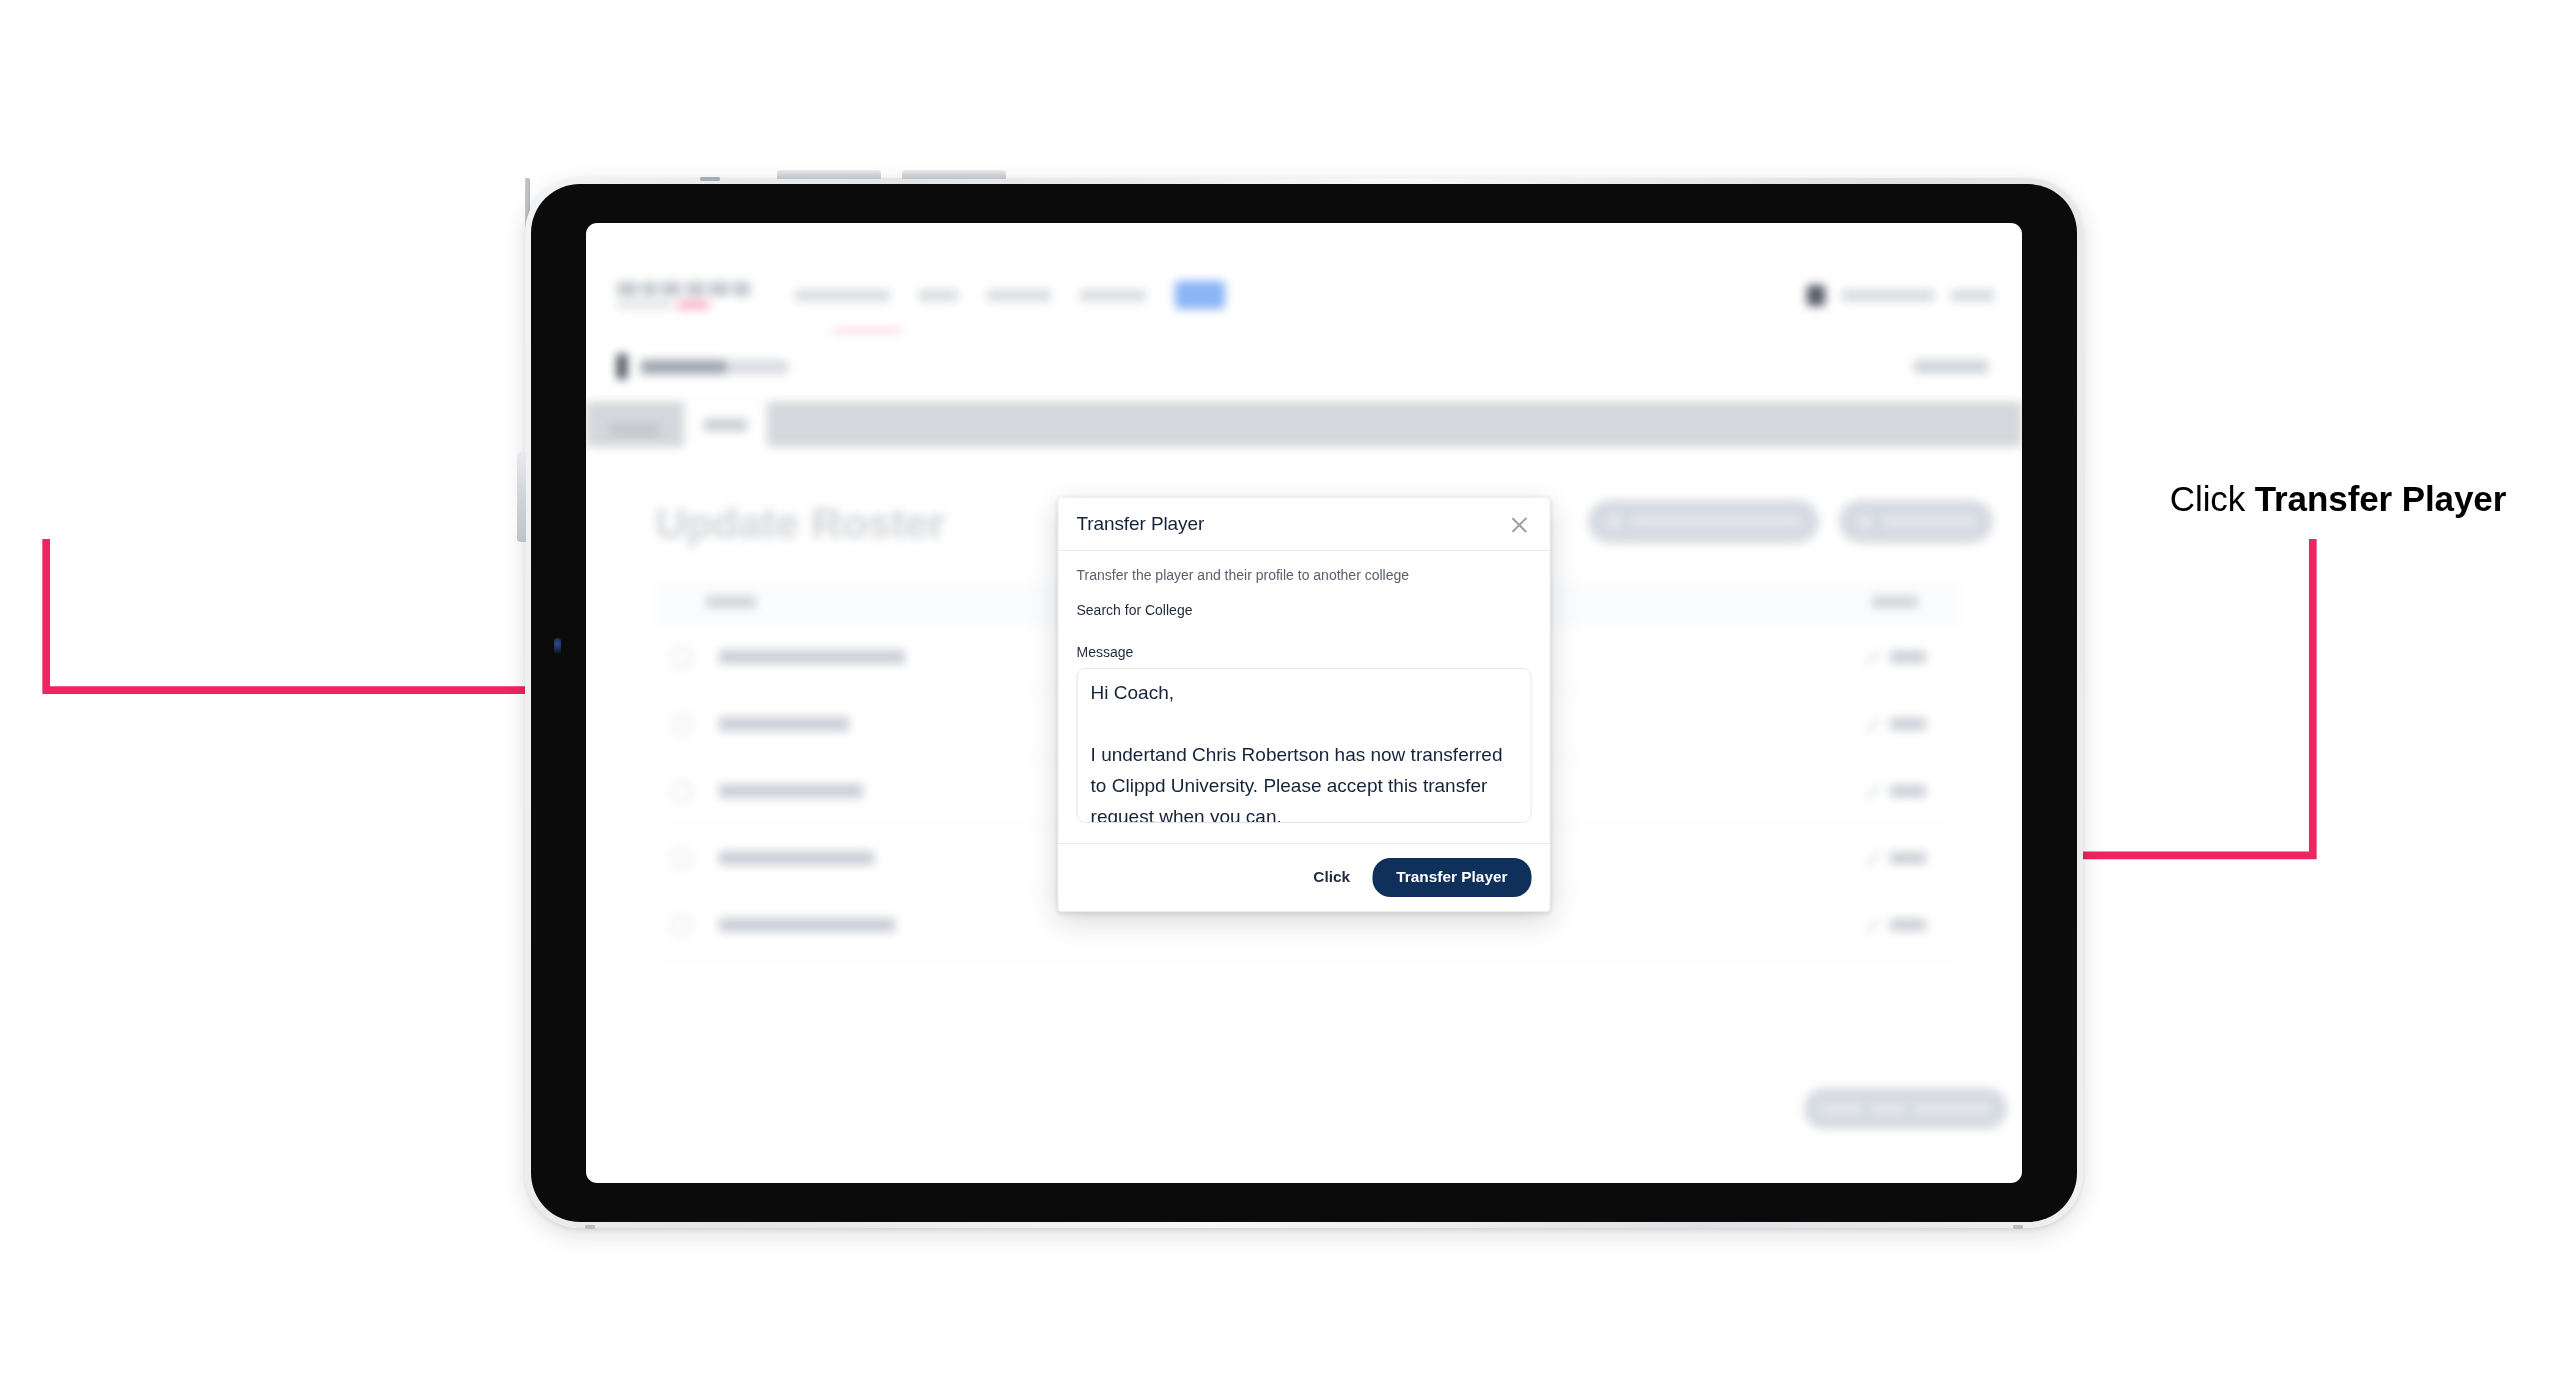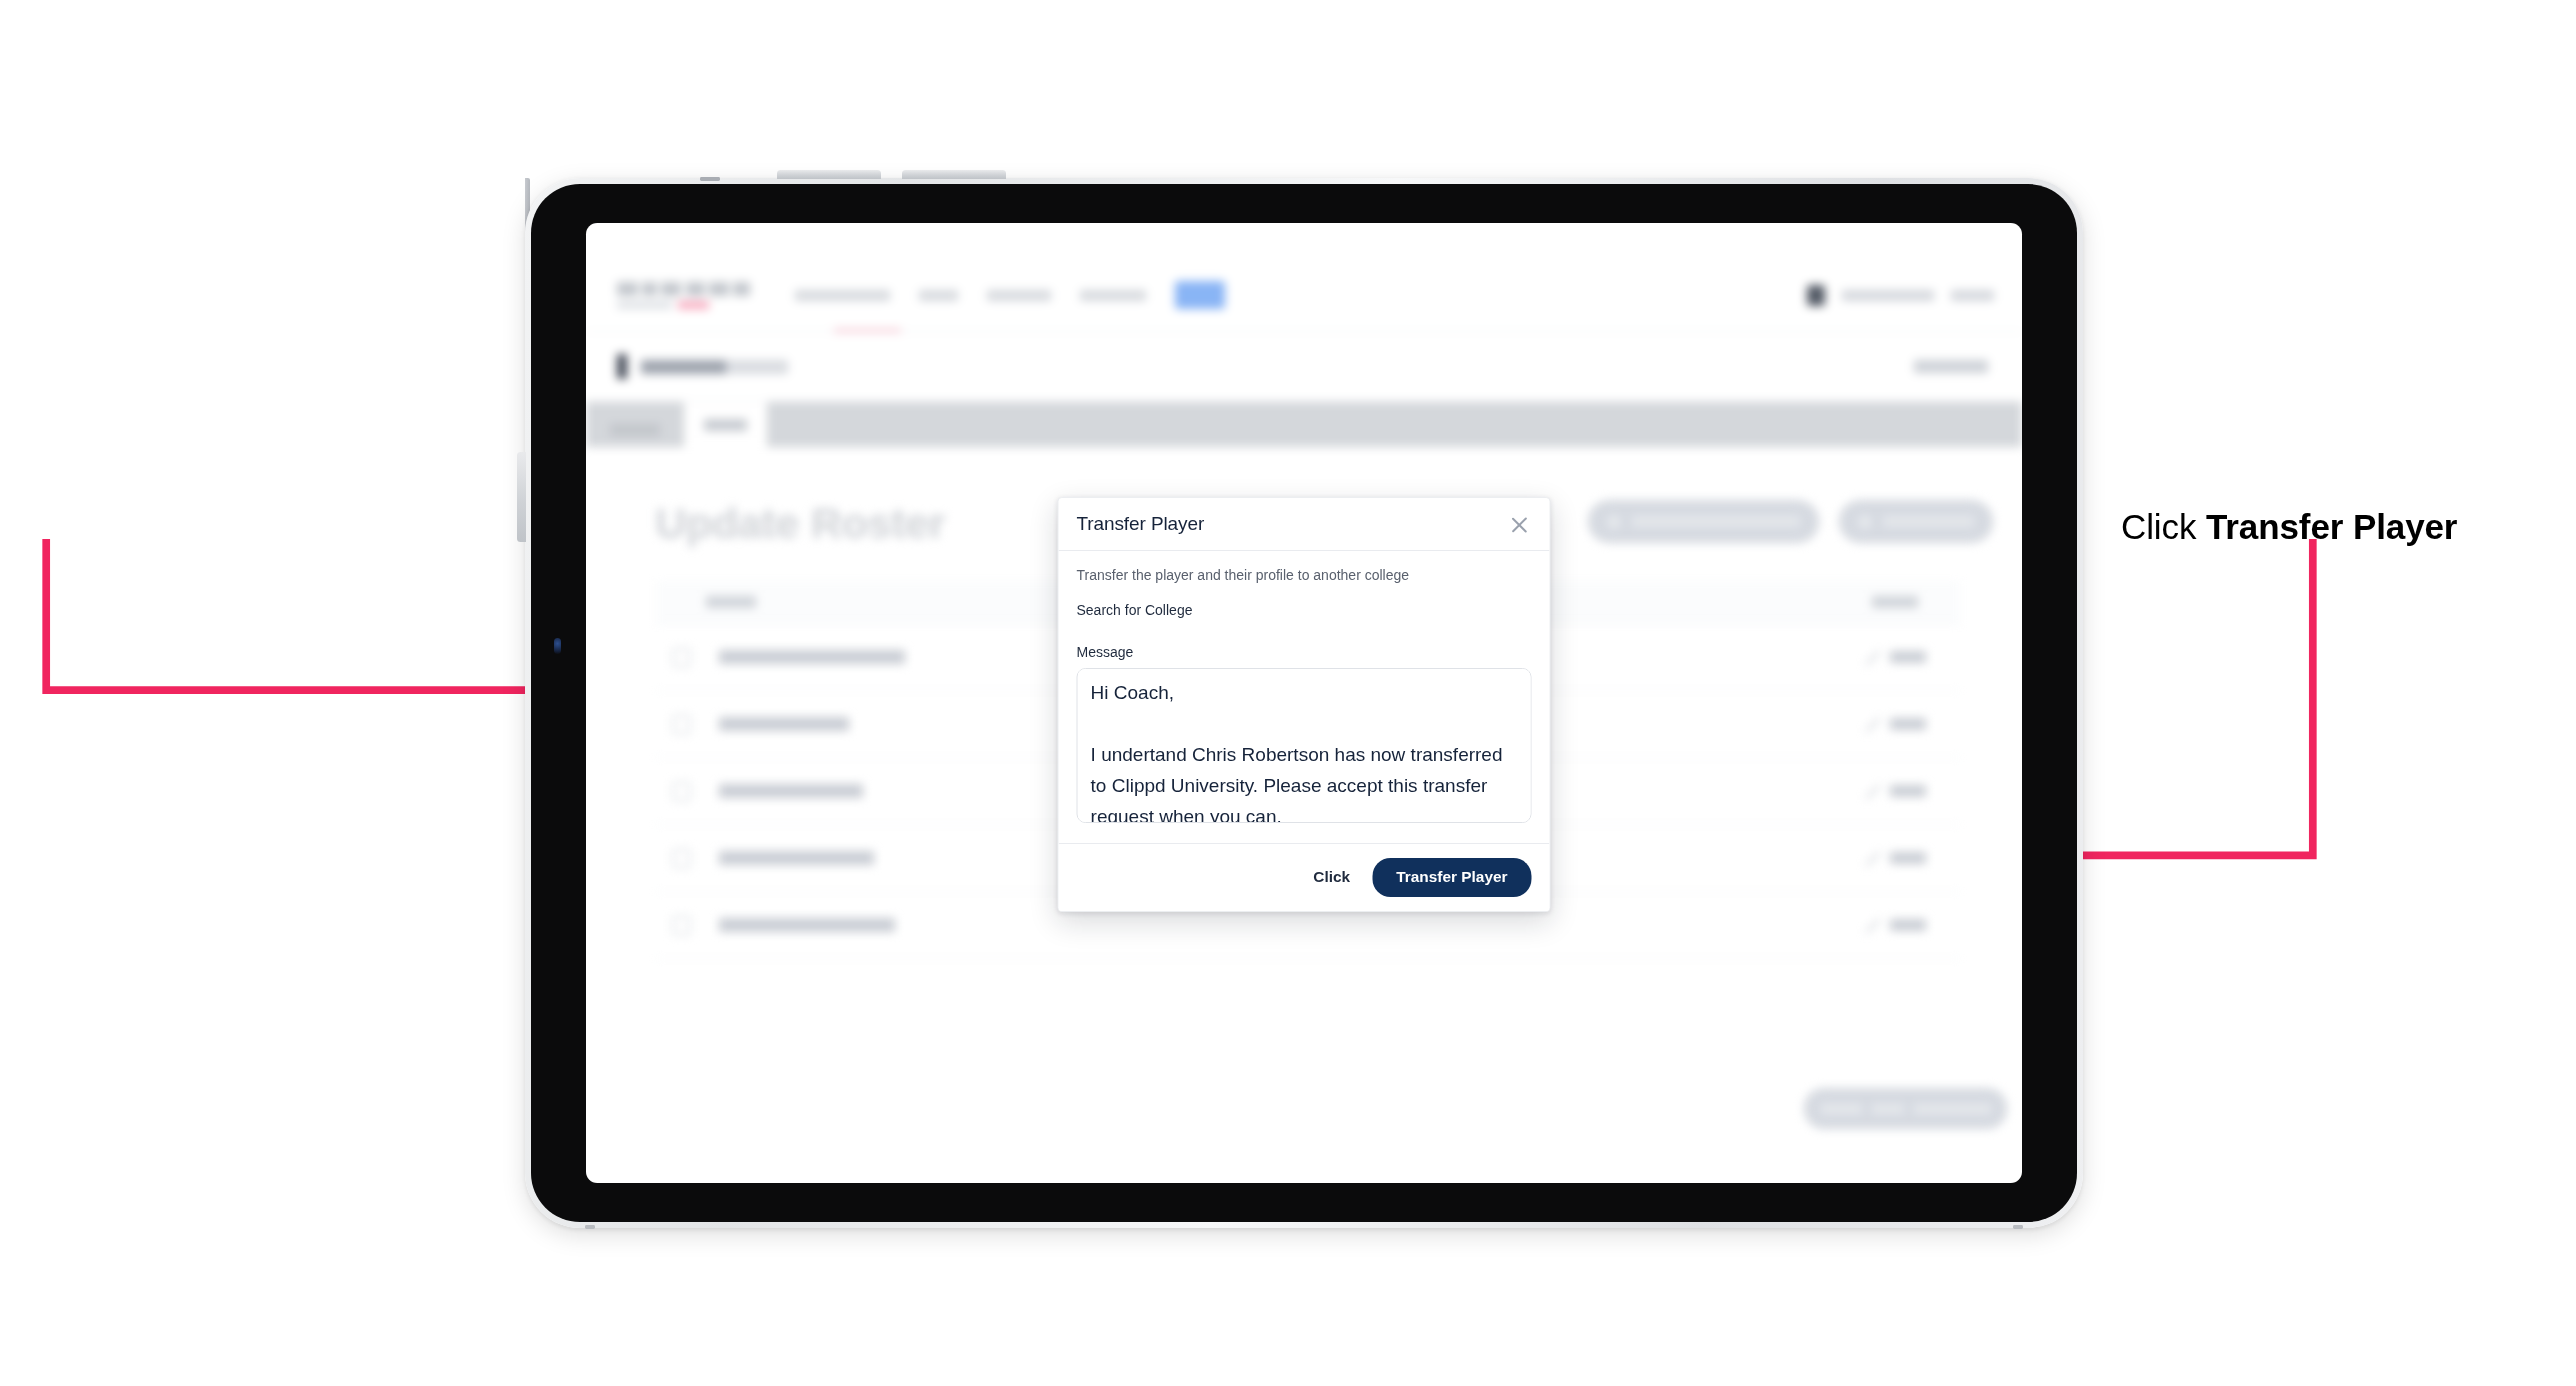--- a/index.html
+++ b/index.html
@@ -25,22 +25,23 @@
     color: #000000;
     font-family: "Liberation Sans", sans-serif;
     font-size: 35px;
     line-height: 1.30;
     letter-spacing: -0.1px;
     white-space: pre-line;
   }
   #annot-left-1 { left: 43px; top: 175px;  width: 462px; }
   #annot-left-2 { left: 43px; top: 328px;  width: 441px; }
   #annot-right-1 {
-    left: 2121px; top: 504px; width: 434px;
+    left: 2121px; top: 476px; width: 434px;
     white-space: nowrap;
+    text-align: center;
   }
   .annot b { font-weight: 700; }
 
   
   .arrow-svg {
     position: absolute;
     overflow: visible;
     pointer-events: none;
   }
   #arrow-left-svg  { left: 42px;   top: 539px;  width: 1001px; height: 224px; }

